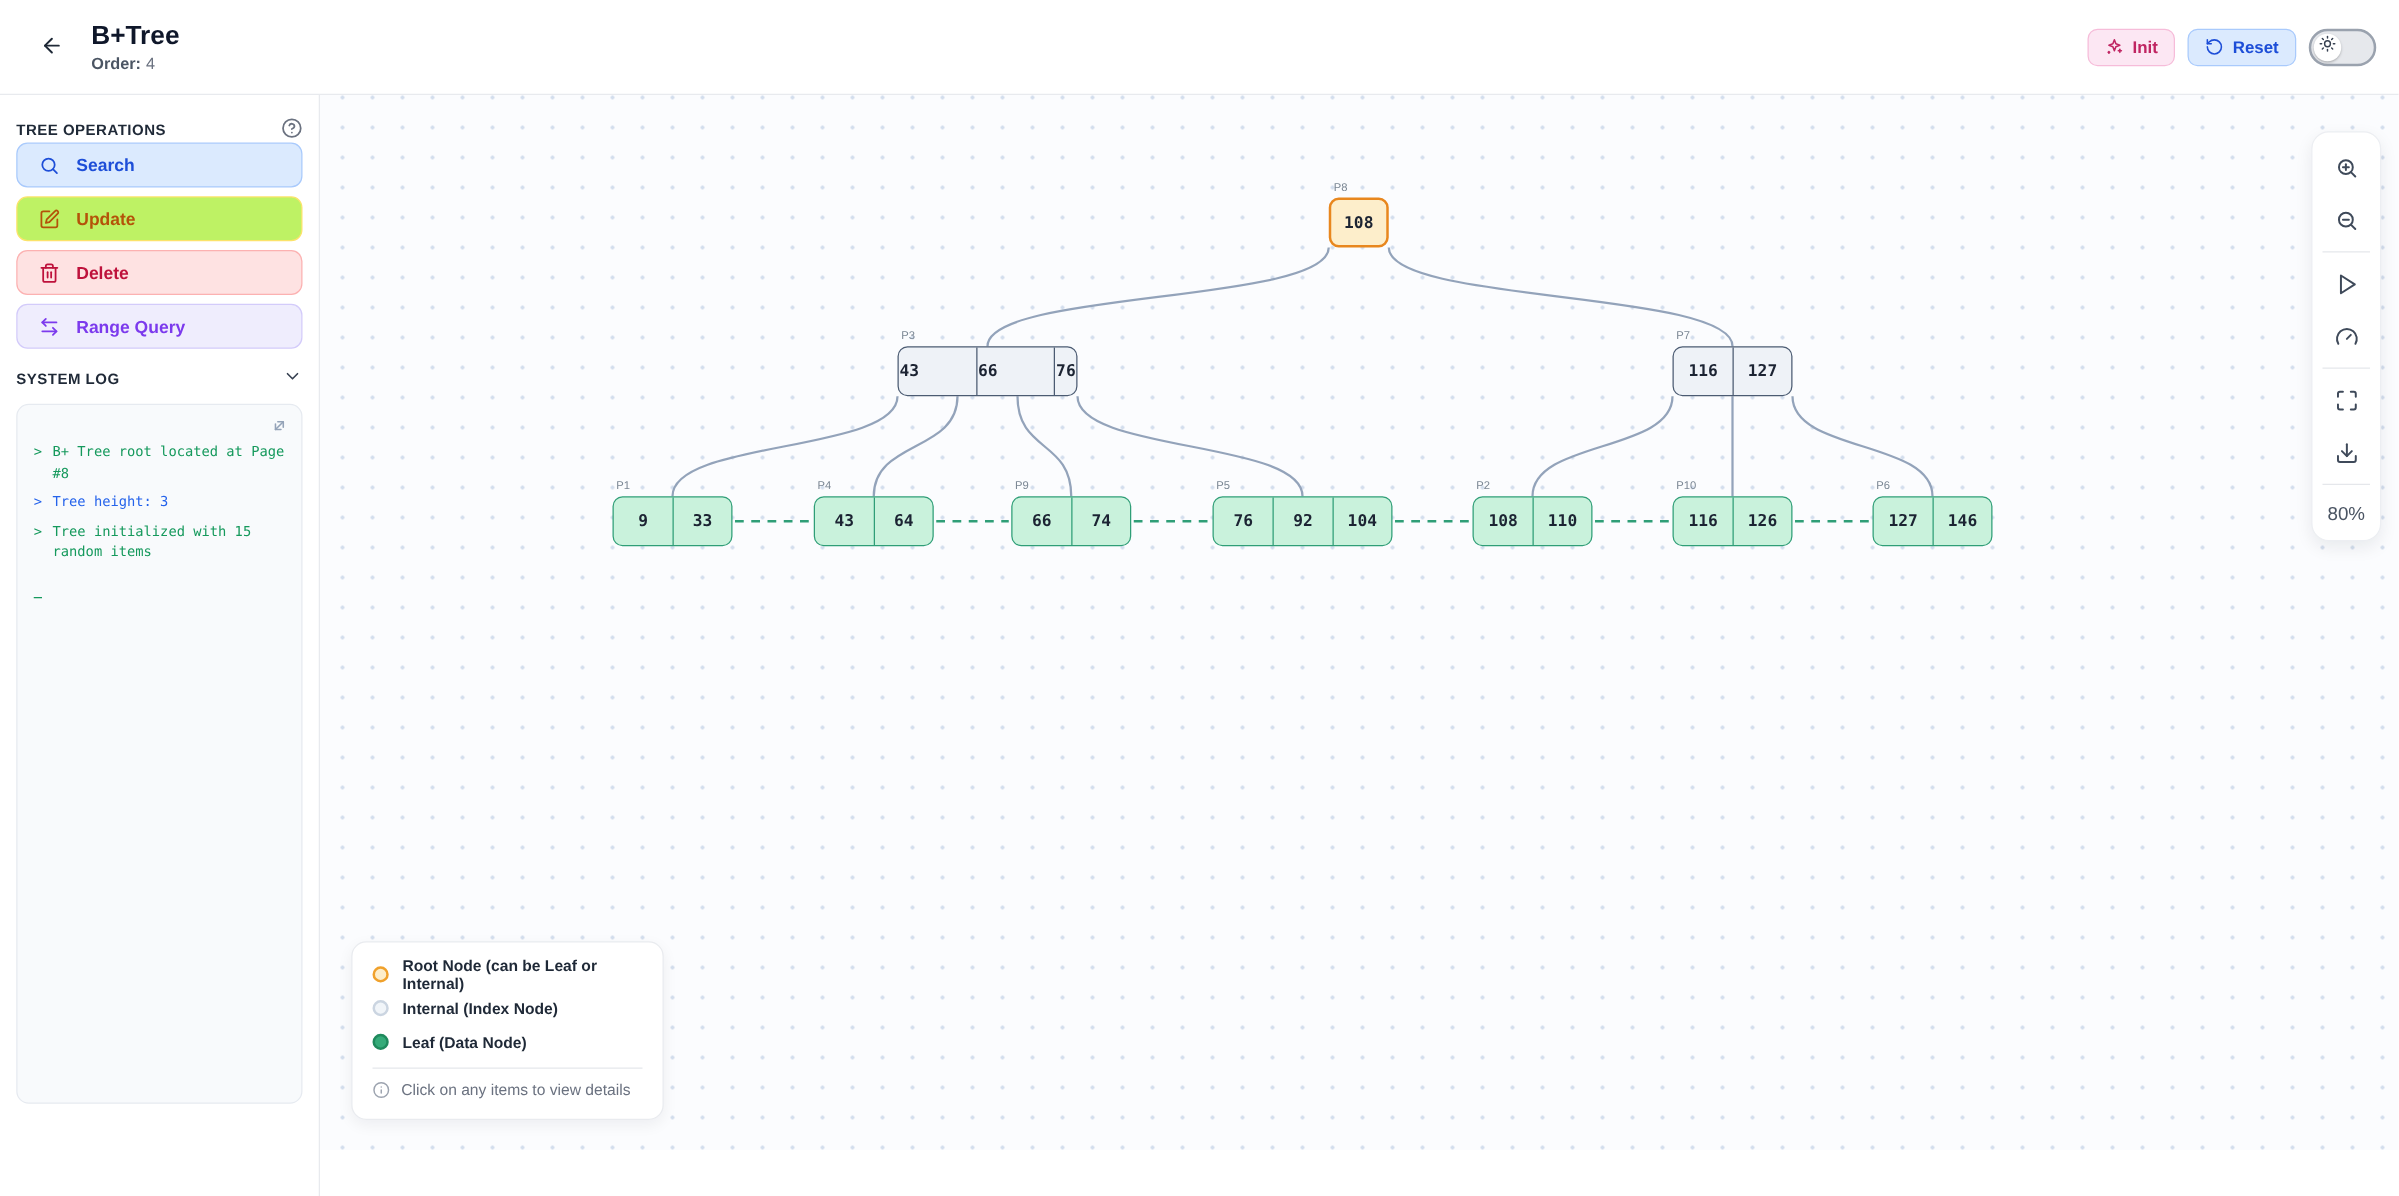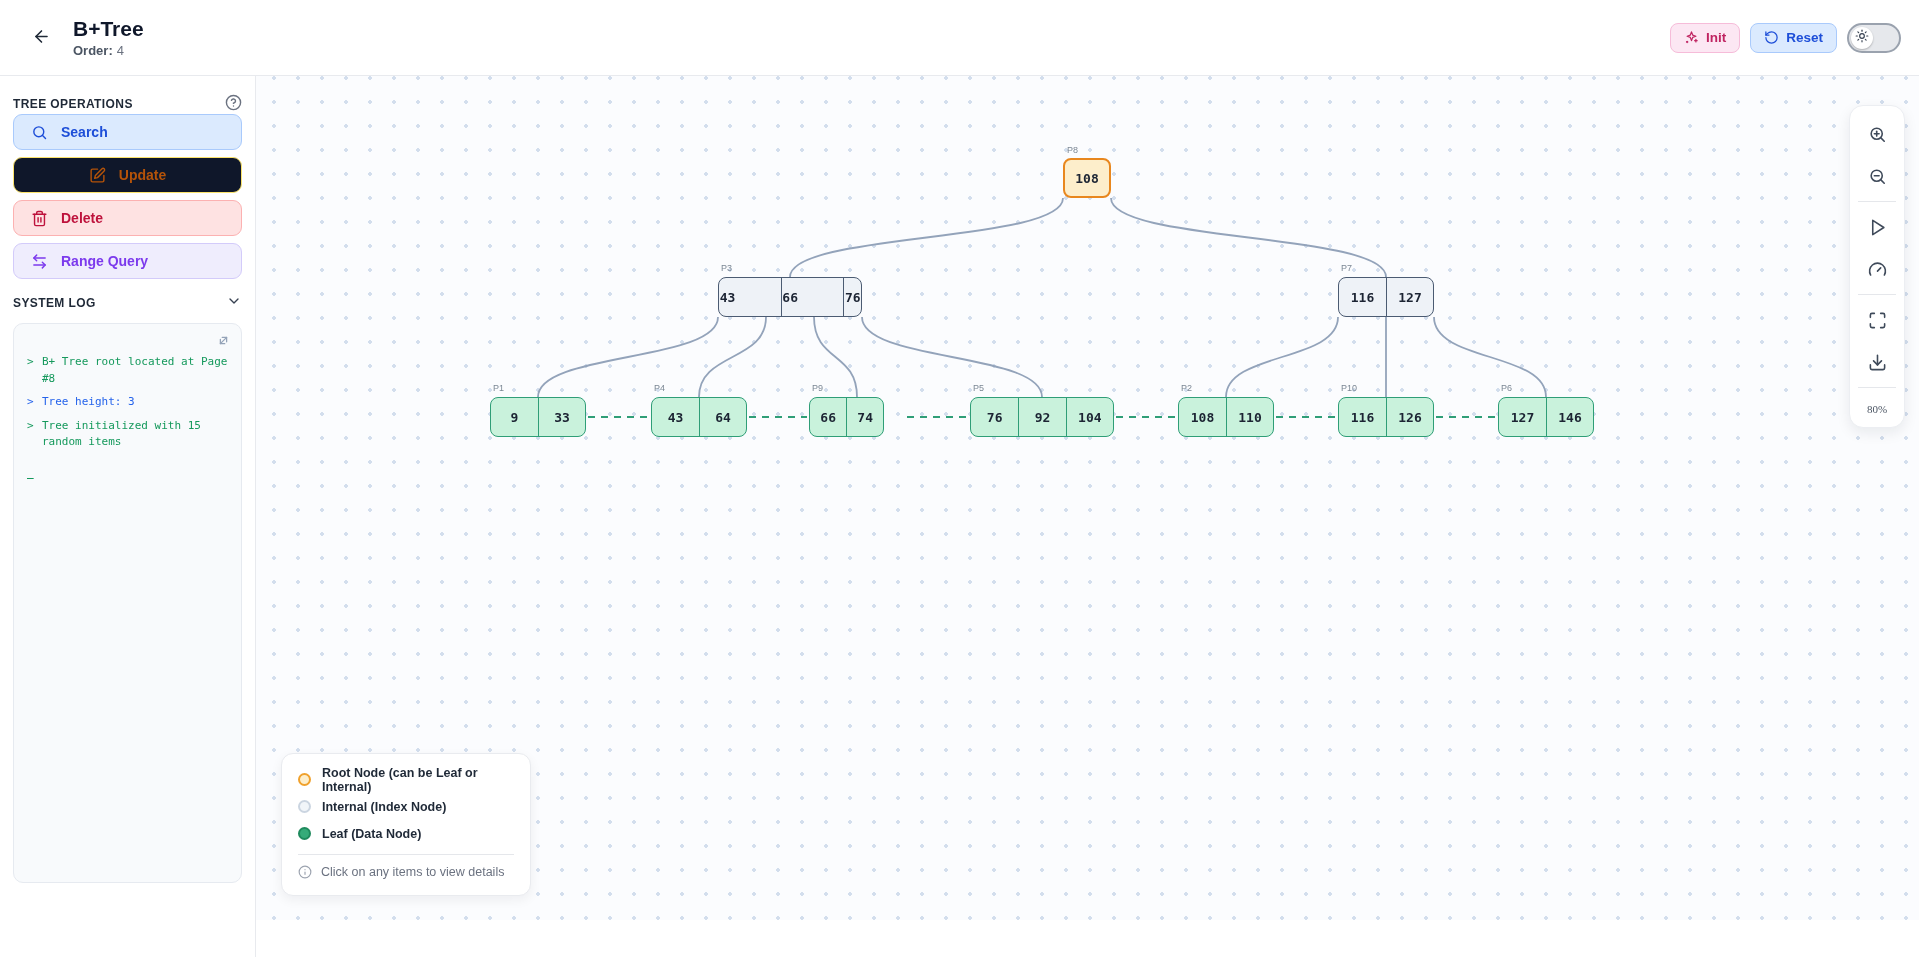--- a/index.html
+++ b/index.html
@@ -77,21 +77,21 @@
                  color: #6b7280; font-weight: 400; }
   .legend-hint .hint-icon { display: flex; color: #9ca3af; }
 
   
   .toolbar { position: absolute; left: 1593px; top: 29px; width: 56px; background: #fff;
              border: 1px solid #eceef2; border-radius: 14px; box-shadow: 0 5px 14px rgba(15,23,42,.08);
              display: flex; flex-direction: column; align-items: center; padding: 7px 0 4px; }
   .tool-btn { width: 42px; height: 42px; border: none; background: transparent; color: #3f4a5a;
               display: flex; align-items: center; justify-content: center; cursor: pointer; }
   .tool-divider { width: 38px; border-top: 1px solid #e5e7eb; margin: 4px 0; }
-  .zoom-label { font-size: 11px; color: #4b5563; padding: 11px 0 8px; font-family: Liberation Serif, serif; }
+  .zoom-label { font-size: 15px; color: #4b5563; padding: 11px 0 8px; font-family: Liberation Sans, sans-serif; }
 
   
   .query-bar { position: absolute; left: 256px; top: 920px; width: 1663px; height: 37px; background: #fff;
                border-top: 1px solid #e5e7eb; display: flex; align-items: center;
                justify-content: space-between; padding: 0 21px; z-index: 8; }
   .query-title { font-size: 13.5px; color: #6b7280; }
   .query-chevron { border: none; background: transparent; color: #6b7280; cursor: pointer; display: flex; }
 </style>
 </head>
 <body>
@@ -166,21 +166,21 @@
     <div id="ops">
         <button class="op-btn" style="background: rgb(219, 234, 254); border-color: rgb(169, 202, 252); color: rgb(29, 78, 216);">
           <span class="op-icon">
             <svg viewBox="0 0 24 24" width="17" height="17" fill="none" stroke="currentColor" stroke-width="2" stroke-linecap="round" stroke-linejoin="round">
               <circle cx="11" cy="11" r="7"></circle>
               <path d="m20.5 20.5-4.2-4.2"></path>
             </svg>
           </span>
           <span>Search</span>
         </button>
-        <button class="op-btn" style="background: #0f172a; border-color: rgb(251, 227, 107); color: rgb(180, 83, 9); justify-content: center;">
+        <button class="op-btn" style="background: #bef264; border-color: rgb(251, 227, 107); color: rgb(180, 83, 9);">
           <span class="op-icon">
             <svg viewBox="0 0 24 24" width="17" height="17" fill="none" stroke="currentColor" stroke-width="2" stroke-linecap="round" stroke-linejoin="round">
               <path d="M12 3H5a2 2 0 0 0-2 2v14a2 2 0 0 0 2 2h14a2 2 0 0 0 2-2v-7"></path>
               <path d="M18.4 2.6a2.1 2.1 0 0 1 3 3L12 15l-4 1 1-4Z"></path>
             </svg>
           </span>
           <span>Update</span>
         </button>
         <button class="op-btn" style="background: rgb(254, 226, 226); border-color: rgb(252, 177, 177); color: rgb(190, 18, 60);">
           <span class="op-icon">
@@ -269,21 +269,21 @@
         <div class="node leaf" style="left: 234px; top: 321px; width: 96px;">
           <span class="node-label">P1</span>
           <span class="cell">9</span>
           <span class="cell">33</span>
         </div>
         <div class="node leaf" style="left: 395px; top: 321px; width: 96px;">
           <span class="node-label">P4</span>
           <span class="cell">43</span>
           <span class="cell">64</span>
         </div>
-        <div class="node leaf" style="left: 553px; top: 321px; width: 75px;">
+        <div class="node leaf" style="left: 553px; top: 321px; width: 96px;">
           <span class="node-label">P9</span>
           <span class="cell">66</span>
           <span class="cell">74</span>
         </div>
         <div class="node leaf" style="left: 714px; top: 321px; width: 144px;">
           <span class="node-label">P5</span>
           <span class="cell">76</span>
           <span class="cell">92</span>
           <span class="cell">104</span>
         </div>

